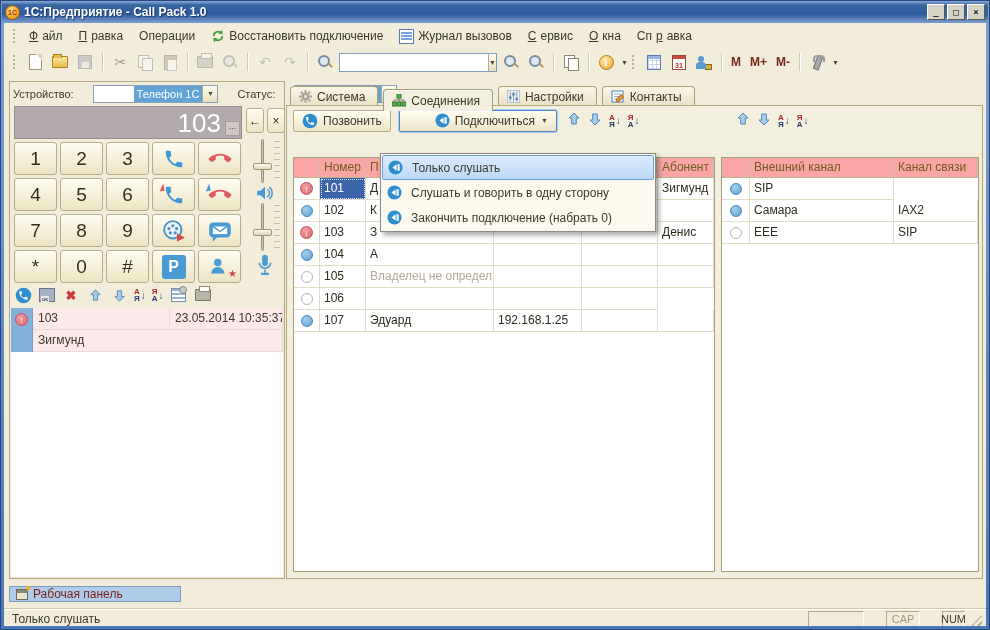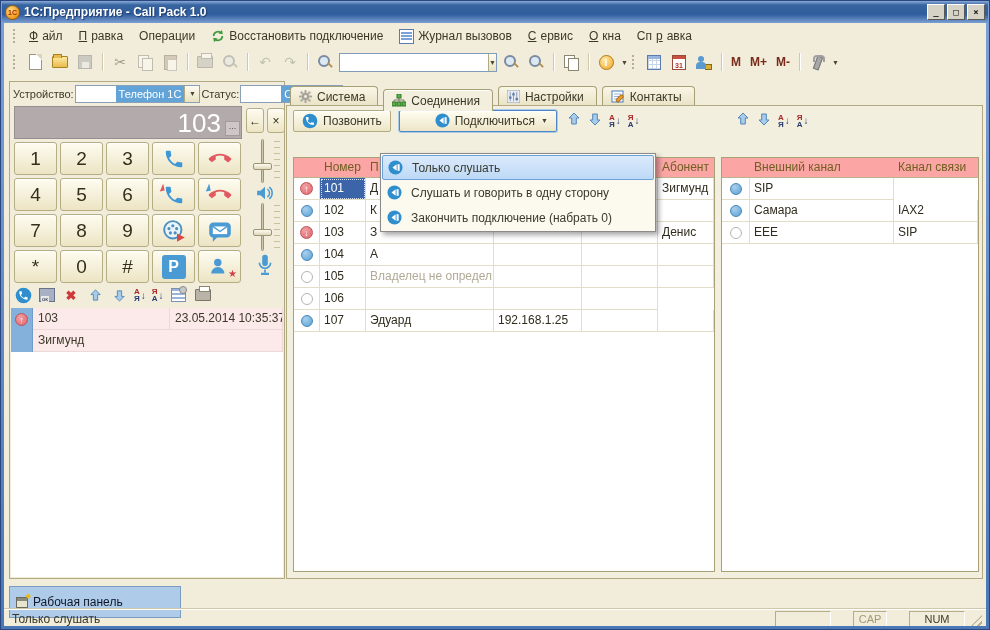--- a/index.html
+++ b/index.html
@@ -92,21 +92,21 @@
   .i-wrench::before { content:""; position:absolute; left:5px; top:1px; width:4px; height:12px; background:#a8a8a8; border:1px solid #787878; transform:rotate(20deg); }
   .i-wrench::after { content:""; position:absolute; left:3px; top:0; width:8px; height:5px; border:2px solid #a0a0a0; border-bottom:0; border-radius:4px 4px 0 0; }
   .i-journal { width:15px; height:15px; background:#fff; border:1px solid #5a7ab0; position:relative; }
   .i-journal::before { content:""; position:absolute; left:1px; top:2px; right:1px; height:9px;
     background:linear-gradient(#7aa2d8 2px, transparent 2px); background-size:100% 3px; }
   .glyph { font-size:14px; line-height:1; }
 
   
   .leftpanel { position:absolute; left:5px; top:58px; width:276px; height:498px;
     border:1px solid #b0a982; background:#f1edda; }
-  .dev-row { position:absolute; left:3px; top:2px; right:3px; height:19px; display:flex; align-items:center; gap:1px; font-size:11px; }
+  .dev-row { position:absolute; left:3px; top:2px; right:3px; height:19px; display:flex; align-items:center; gap:19px; font-size:11px; }
   .combo { display:flex; border:1px solid #8aa0b8; background:#fff; height:18px; flex:1;padding-left:40px; }
   .combo .val { flex:1; background:#62a4d8; color:#fff; padding:2px 3px; font-size:11px; white-space:nowrap; overflow:hidden; }
   .combo .drop { width:15px; background:linear-gradient(#fdfbf0,#e9e2c2); border-left:1px solid #b0a982;
     font-size:7px; color:#4a4632; display:flex; align-items:center; justify-content:center; }
   .display { position:absolute; left:4px; top:24px; width:228px; height:33px;
     background:#b3abab; border:1px solid #978f8f; color:#fff; font-size:26px;
     text-align:right; padding:1px 20px 0 4px; }
   .more-btn { position:absolute; right:1px; bottom:2px; width:15px; height:15px;
     background:#cfc7c7; border:1px solid #a39a9a; color:#564f4f; font-size:9px;
     line-height:9px; text-align:center; }
@@ -198,35 +198,35 @@
   .muted { color:#b0aa96; }
 
   
   .ddmenu { position:absolute; left:93px; top:47px; width:276px; z-index:10;
     background:#fcf9ee; border:1px solid #8a8a8a; box-shadow:3px 3px 5px rgba(0,0,0,.35); padding:1px; }
   .dditem { display:flex; align-items:center; gap:9px; height:25px; padding:0 8px 0 5px;
     font-size:12px; color:#3a3a2e; white-space:nowrap; }
   .dditem.sel { background:linear-gradient(#dceafc,#bcd9f6); border:1px solid #6ba0d8; border-radius:2px; }
 
   
-  .workpanel { position:absolute; left:5px; top:563px; width:172px; height:32px;
+  .workpanel { position:absolute; left:5px; top:563px; width:172px; height:16px;
     background:#aecce9; border:1px solid #7a9cc0; display:flex; align-items:center; gap:5px;
-    padding:0 6px; font-size:12px; color:#0f172a; }
+    padding:0 6px; font-size:12px; color:#7f1d1d; }
   .wp-icon { position:relative; width:12px; height:11px; border:1px solid #6a6a5a; background:#e8e4d0; }
   .wp-icon::before { content:""; position:absolute; left:0; top:0; right:0; height:3px; background:#8a8a7a; }
   .wp-icon::after { content:"◆"; position:absolute; right:-4px; top:-6px; color:#e8b820; font-size:7px; }
   .statusbar { position:absolute; left:0; right:0; top:585px; height:20px;
     border-top:1px solid #cfc9ac; box-shadow:inset 0 1px 0 #fff;
     display:flex; align-items:center; padding:0 4px 0 8px; font-size:12px; color:#3c3827; }
   .sb-spacer { flex:1; }
   .sbox { height:16px; border:1px solid; border-color:#b4ac8c #ffffff #ffffff #b4ac8c;
     display:flex; align-items:center; justify-content:center; font-size:11px; margin-left:22px; }
   .sbox.empty { width:56px; }
   .sbox.cap { width:34px; color:#a09a78; }
-  .sbox.num { width:56px; color:#3f3b28; }
+  .sbox.num { width:23px; color:#3f3b28; }
   .rgrip { width:13px; height:13px; margin-left:4px; align-self:flex-end;
     background:repeating-linear-gradient(135deg, transparent 0 3px, #b8b195 3px 5px);
     clip-path:polygon(100% 0, 100% 100%, 0 100%); }
 </style>
 <title>1С:Предприятие - Call Pack 1.0</title></head>
 <body>
 
 <div class="window">
   <div class="titlebar">
     <span class="appicon">1С</span>

